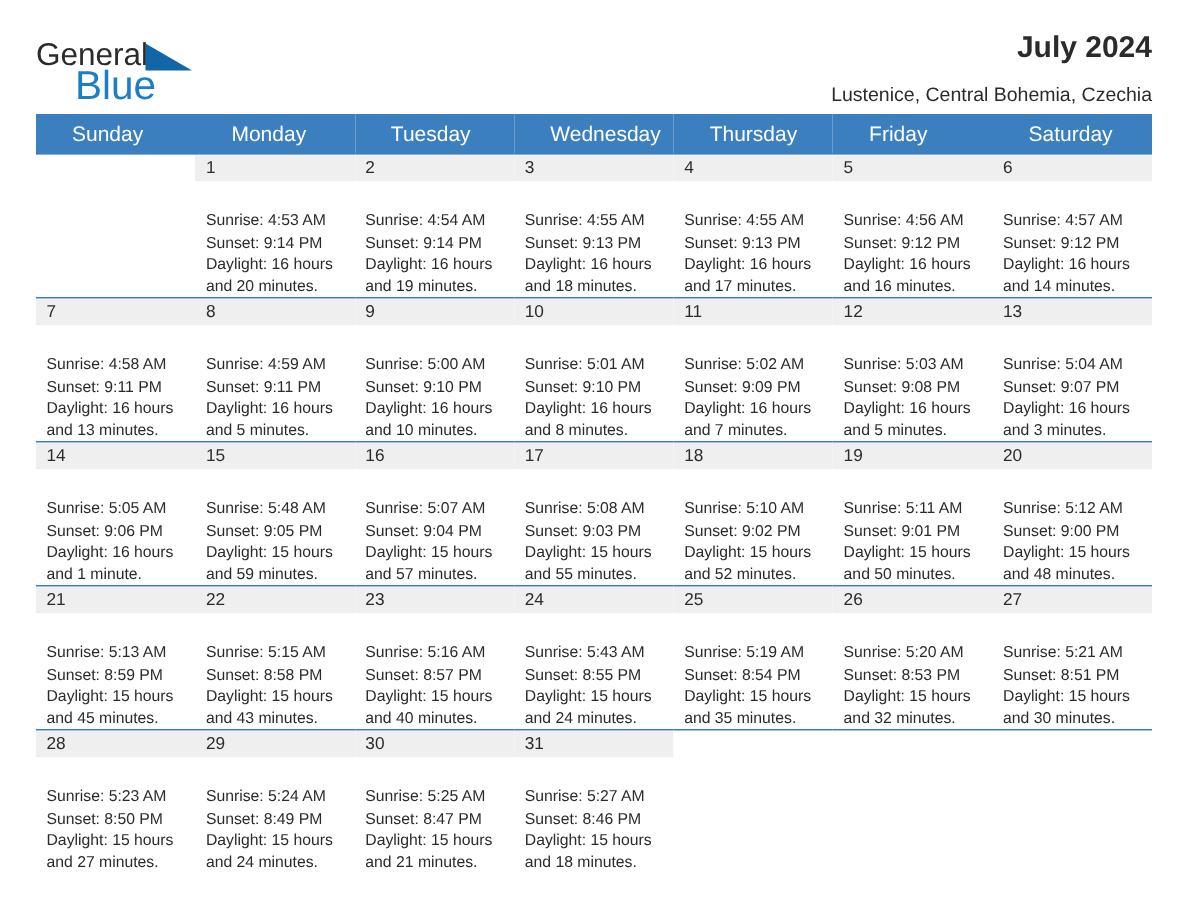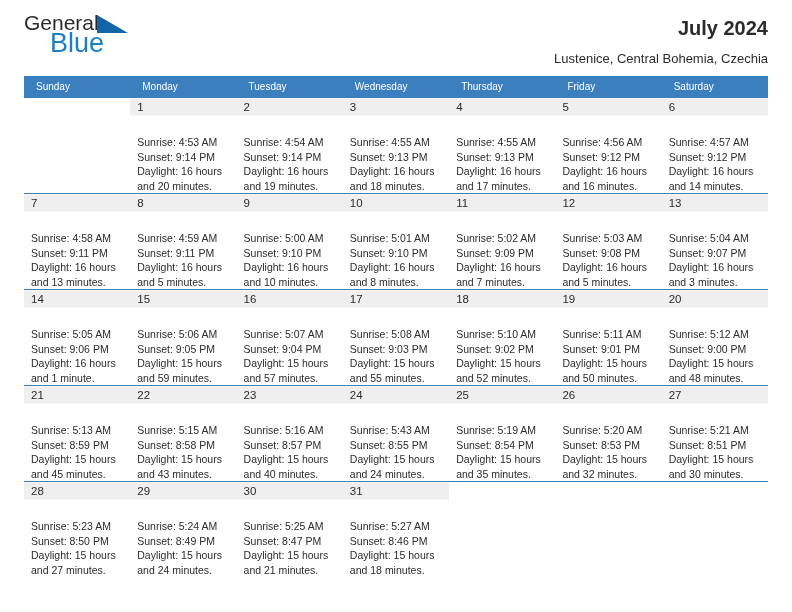--- a/index.html
+++ b/index.html
@@ -19,23 +19,23 @@
     position: relative;
     width: 792px;
     height: 612px;
     box-sizing: border-box;
     padding: 0 24px;
   }
 
   
   .header {
     display: flex;
-    align-items: flex-start;
+    align-items: flex-end;
     justify-content: space-between;
-    padding-top: 12px;
+    padding-top: 26px;
     height: 72px;
     box-sizing: border-box;
     gap: 23px;
   }
   .logo {
     position: relative;
     width: 110px;
     height: 46px;
     flex: 0 0 auto;
   }
@@ -85,24 +85,24 @@
   
   .cal {
     width: 744px;
     border-collapse: collapse;
     table-layout: fixed;
     margin-top: 4px;
   }
   .cal th {
     background: #3b7fbf;
     color: #ffffff;
-    font-size: 10px;
+    font-size: 14px;
     font-weight: normal;
     text-align: left;
-    padding: 5px 0 5px 12px;
+    padding: 5px 0 5px 24px;
     height: 19px;
     box-sizing: border-box;
     border: none;
   }
   .cal td {
     vertical-align: top;
     padding: 0;
     border: none;
     border-top: 1px solid #3b7fbf;
     width: 14.2857%;
@@ -326,21 +326,21 @@
                 <span>Sunset: 9:06 PM</span>
                 <span>Daylight: 16 hours</span>
                 <span>and 1 minute.</span>
               </div>
             </div>
           </td>
           <td class="has-day">
             <div class="cell-inner">
               <span class="daynum">15</span>
               <div class="daylines">
-                <span>Sunrise: 5:06 AM</span>
+                <span>Sunrise: 5:48 AM</span>
                 <span>Sunset: 9:05 PM</span>
                 <span>Daylight: 15 hours</span>
                 <span>and 59 minutes.</span>
               </div>
             </div>
           </td>
           <td class="has-day">
             <div class="cell-inner">
               <span class="daynum">16</span>
               <div class="daylines">

